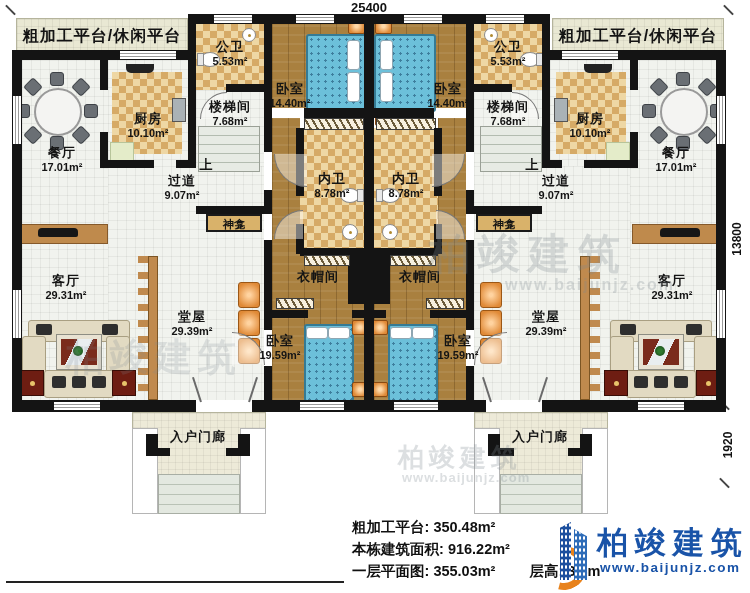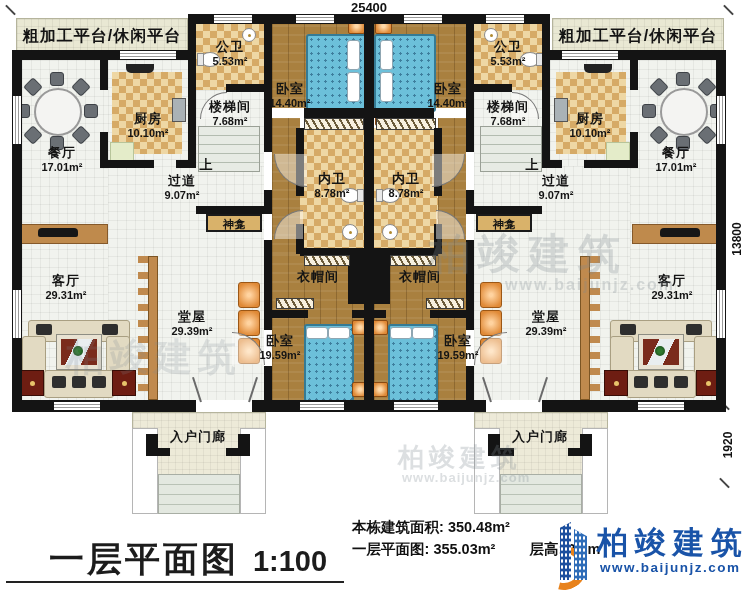--- a/index.html
+++ b/index.html
@@ -439,29 +439,30 @@
     <span class="nm">卧室</span>
     <span class="ar">19.59m²</span>
   </div>
 
   <div class="wm" style="left:428px;top:226px;font-size:42px;letter-spacing:8px;">柏竣建筑</div>
   <div class="wm" style="left:505px;top:276px;font-size:16px;letter-spacing:2px;">www.baijunjz.com</div>
   <div class="wm" style="left:66px;top:332px;font-size:38px;letter-spacing:6px;color:rgba(125,135,145,.20);">柏竣建筑</div>
   <div class="wm" style="left:398px;top:440px;font-size:26px;letter-spacing:5px;">柏竣建筑</div>
   <div class="wm" style="left:402px;top:470px;font-size:13px;letter-spacing:1px;">www.baijunjz.com</div>
 
-  <div class="ftitle">
-    <span class="t1">一层平面图</span><span class="t2">1:100</span>
-  </div>
   <div class="frule"></div>
 
   <div class="fstats">
     <div class="fs-row">
+      <span>粗加工平台:</span>
+      <span>350.48m²</span>
+    </div>
+    <div class="fs-row">
       <span>本栋建筑面积:</span>
-      <span>350.48m²</span>
+      <span>916.22m²</span>
     </div>
     <div class="fs-row">
       <span>一层平面图:</span>
       <span>355.03m²</span>
       <span class="fs-gap"></span>
       <span>层高:</span>
       <span>3.8m</span>
     </div>
   </div>
 

